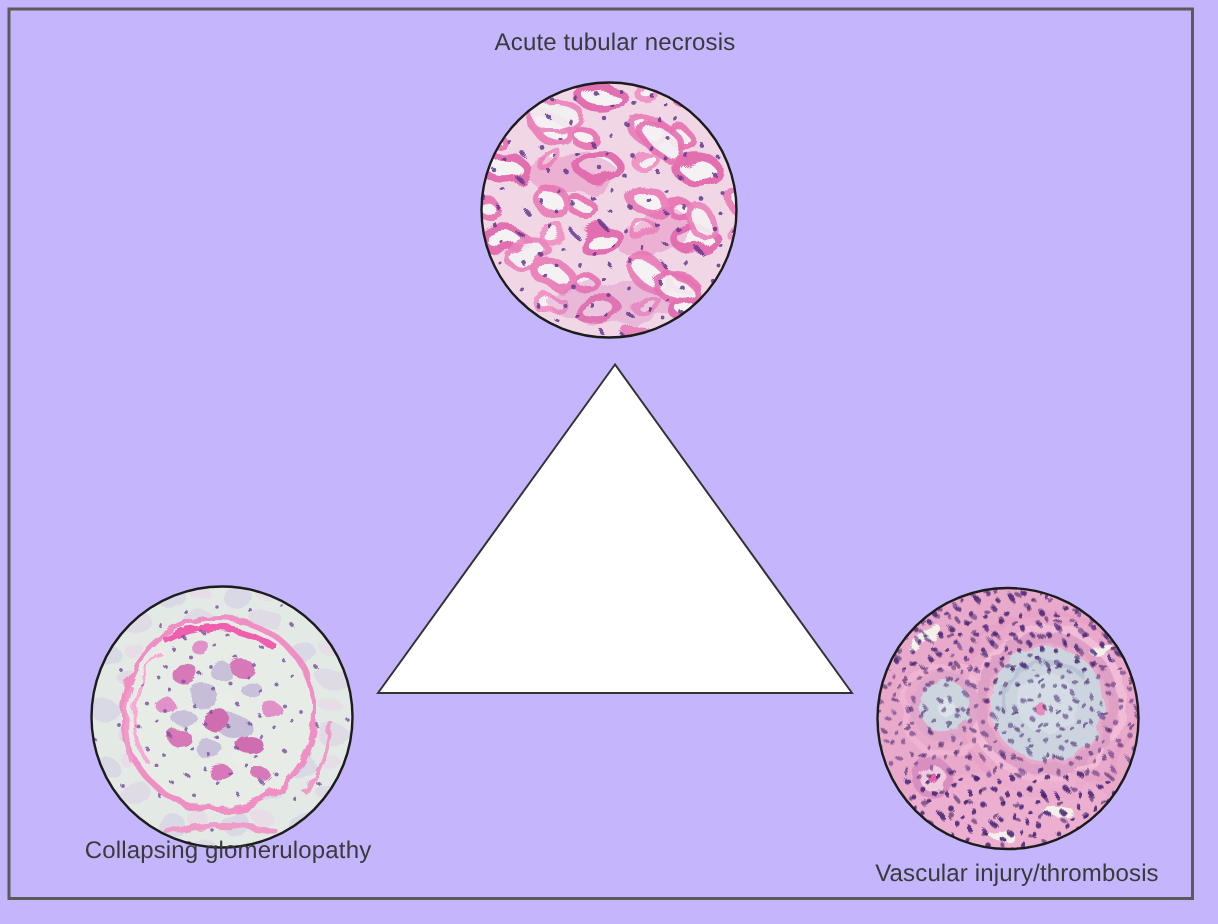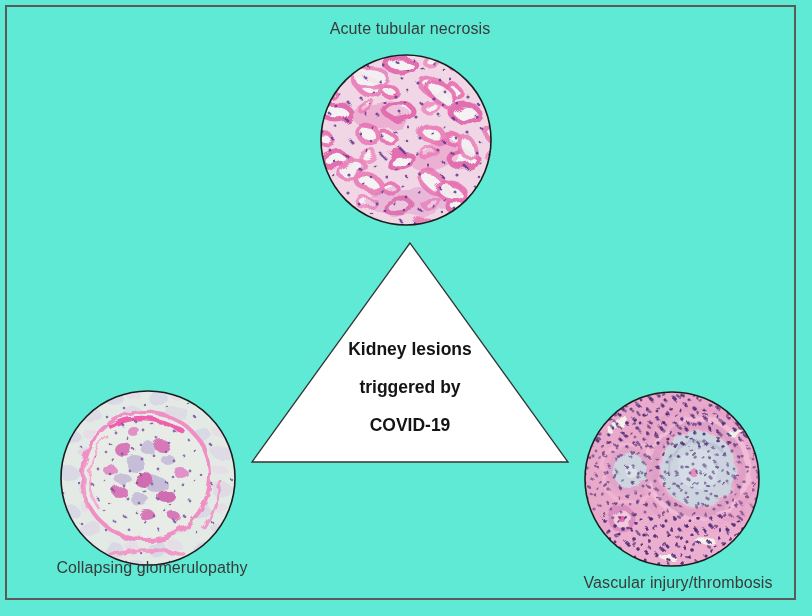--- a/index.html
+++ b/index.html
@@ -1,16 +1,16 @@
 <!DOCTYPE html>
 <html><head>
 <meta charset="utf-8">
 <style>
   html,body{margin:0;padding:0;background:#ffffff;}
-  .canvas{position:relative;width:812px;height:616px;background:#5eead4;
+  .canvas{position:relative;width:812px;height:616px;background:#c4b5fd;
           font-family:"Liberation Sans",sans-serif;overflow:hidden;}
   .frame{position:absolute;left:5px;top:5px;width:791px;height:595px;
          border:2px solid #5a5a5a;box-sizing:border-box;pointer-events:none;}
   .node-label{position:absolute;text-align:center;font-size:16px;color:#3a3a3a;
               letter-spacing:0.1px;white-space:nowrap;}
   .label-top{left:250px;top:20px;width:320px;}
   .label-bl{left:10px;top:559px;width:284px;}
   .label-br{left:536px;top:574px;width:284px;}
   .histo{position:absolute;filter:blur(0.3px);}
   .histo-top{left:318px;top:52px;}
@@ -80,25 +80,20 @@
         <rect x="-18" y="-18" width="212" height="212" fill="url(#pNucA)" opacity="0.85" filter="url(#dA)"></rect>
       </g>
       <circle cx="88" cy="88" r="85" fill="none" stroke="#1c1c1c" stroke-width="1.6"></circle>
     </svg>
   </div>
 
   <svg class="tri" width="812" height="616" viewBox="0 0 812 616">
     <polygon points="410,243 252,462 568,462" fill="#ffffff" stroke="#333333" stroke-width="1.3"></polygon>
   </svg>
 
-  <div class="center-text">
-    <div class="line">Kidney lesions</div>
-    <div class="line">triggered by</div>
-    <div class="line">COVID-19</div>
-  </div>
 
   <div class="histo histo-bl">
     <svg width="180" height="180" viewBox="0 0 180 180">
       <defs>
         <clipPath id="cB">
             <circle cx="90" cy="90" r="87"></circle>
           </clipPath>
         <filter id="dB" x="-25%" y="-25%" width="150%" height="150%">
           <feTurbulence type="fractalNoise" baseFrequency="0.05" numOctaves="2" seed="4" result="nB"></feTurbulence>
           <feDisplacementMap in="SourceGraphic" in2="nB" scale="10"></feDisplacementMap>

